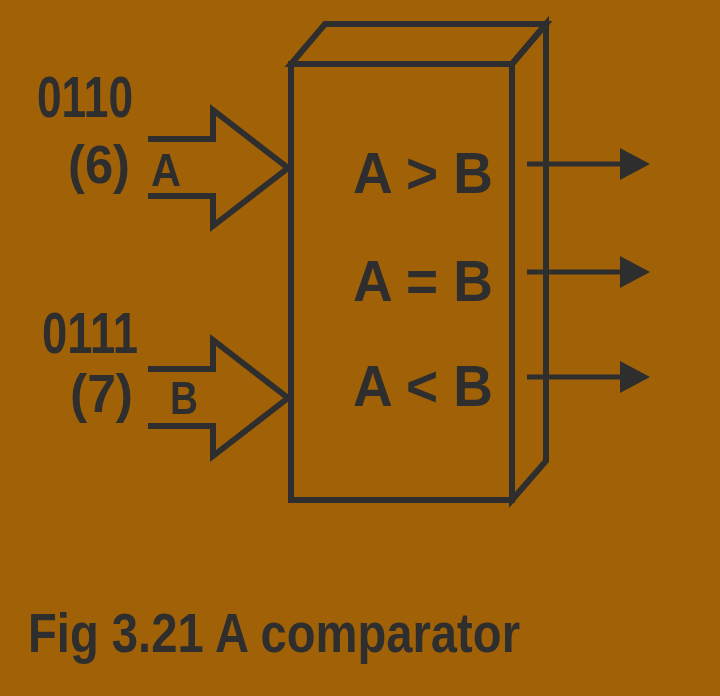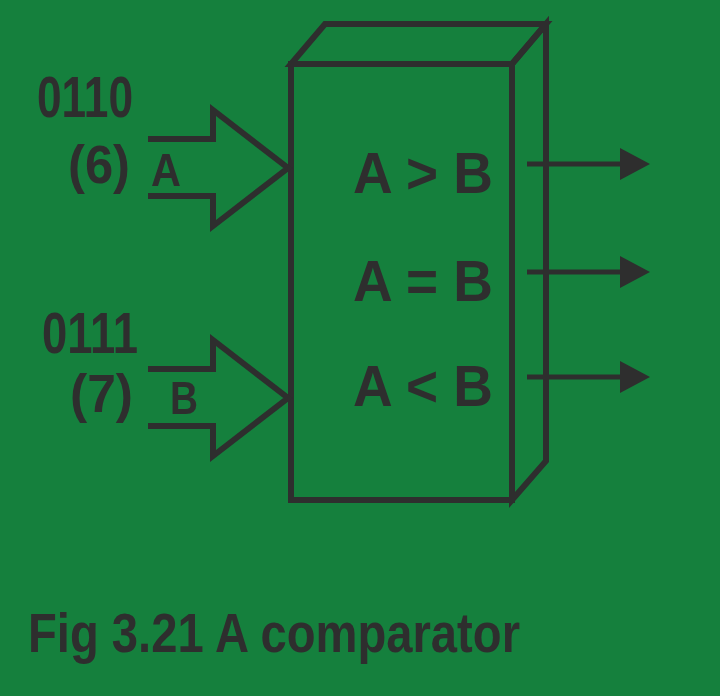--- a/index.html
+++ b/index.html
@@ -7,21 +7,21 @@
     padding: 0;
     width: 720px;
     height: 696px;
     background: #fcfcfc;
     overflow: hidden;
   }
   .canvas {
     position: relative;
     width: 720px;
     height: 696px;
-    background: #15803d;
+    background: #a16207;
   }
   svg {
     display: block;
   }
   .ink-stroke {
     stroke: #2e2e2e;
     fill: none;
     stroke-linejoin: miter;
     stroke-linecap: butt;
   }

